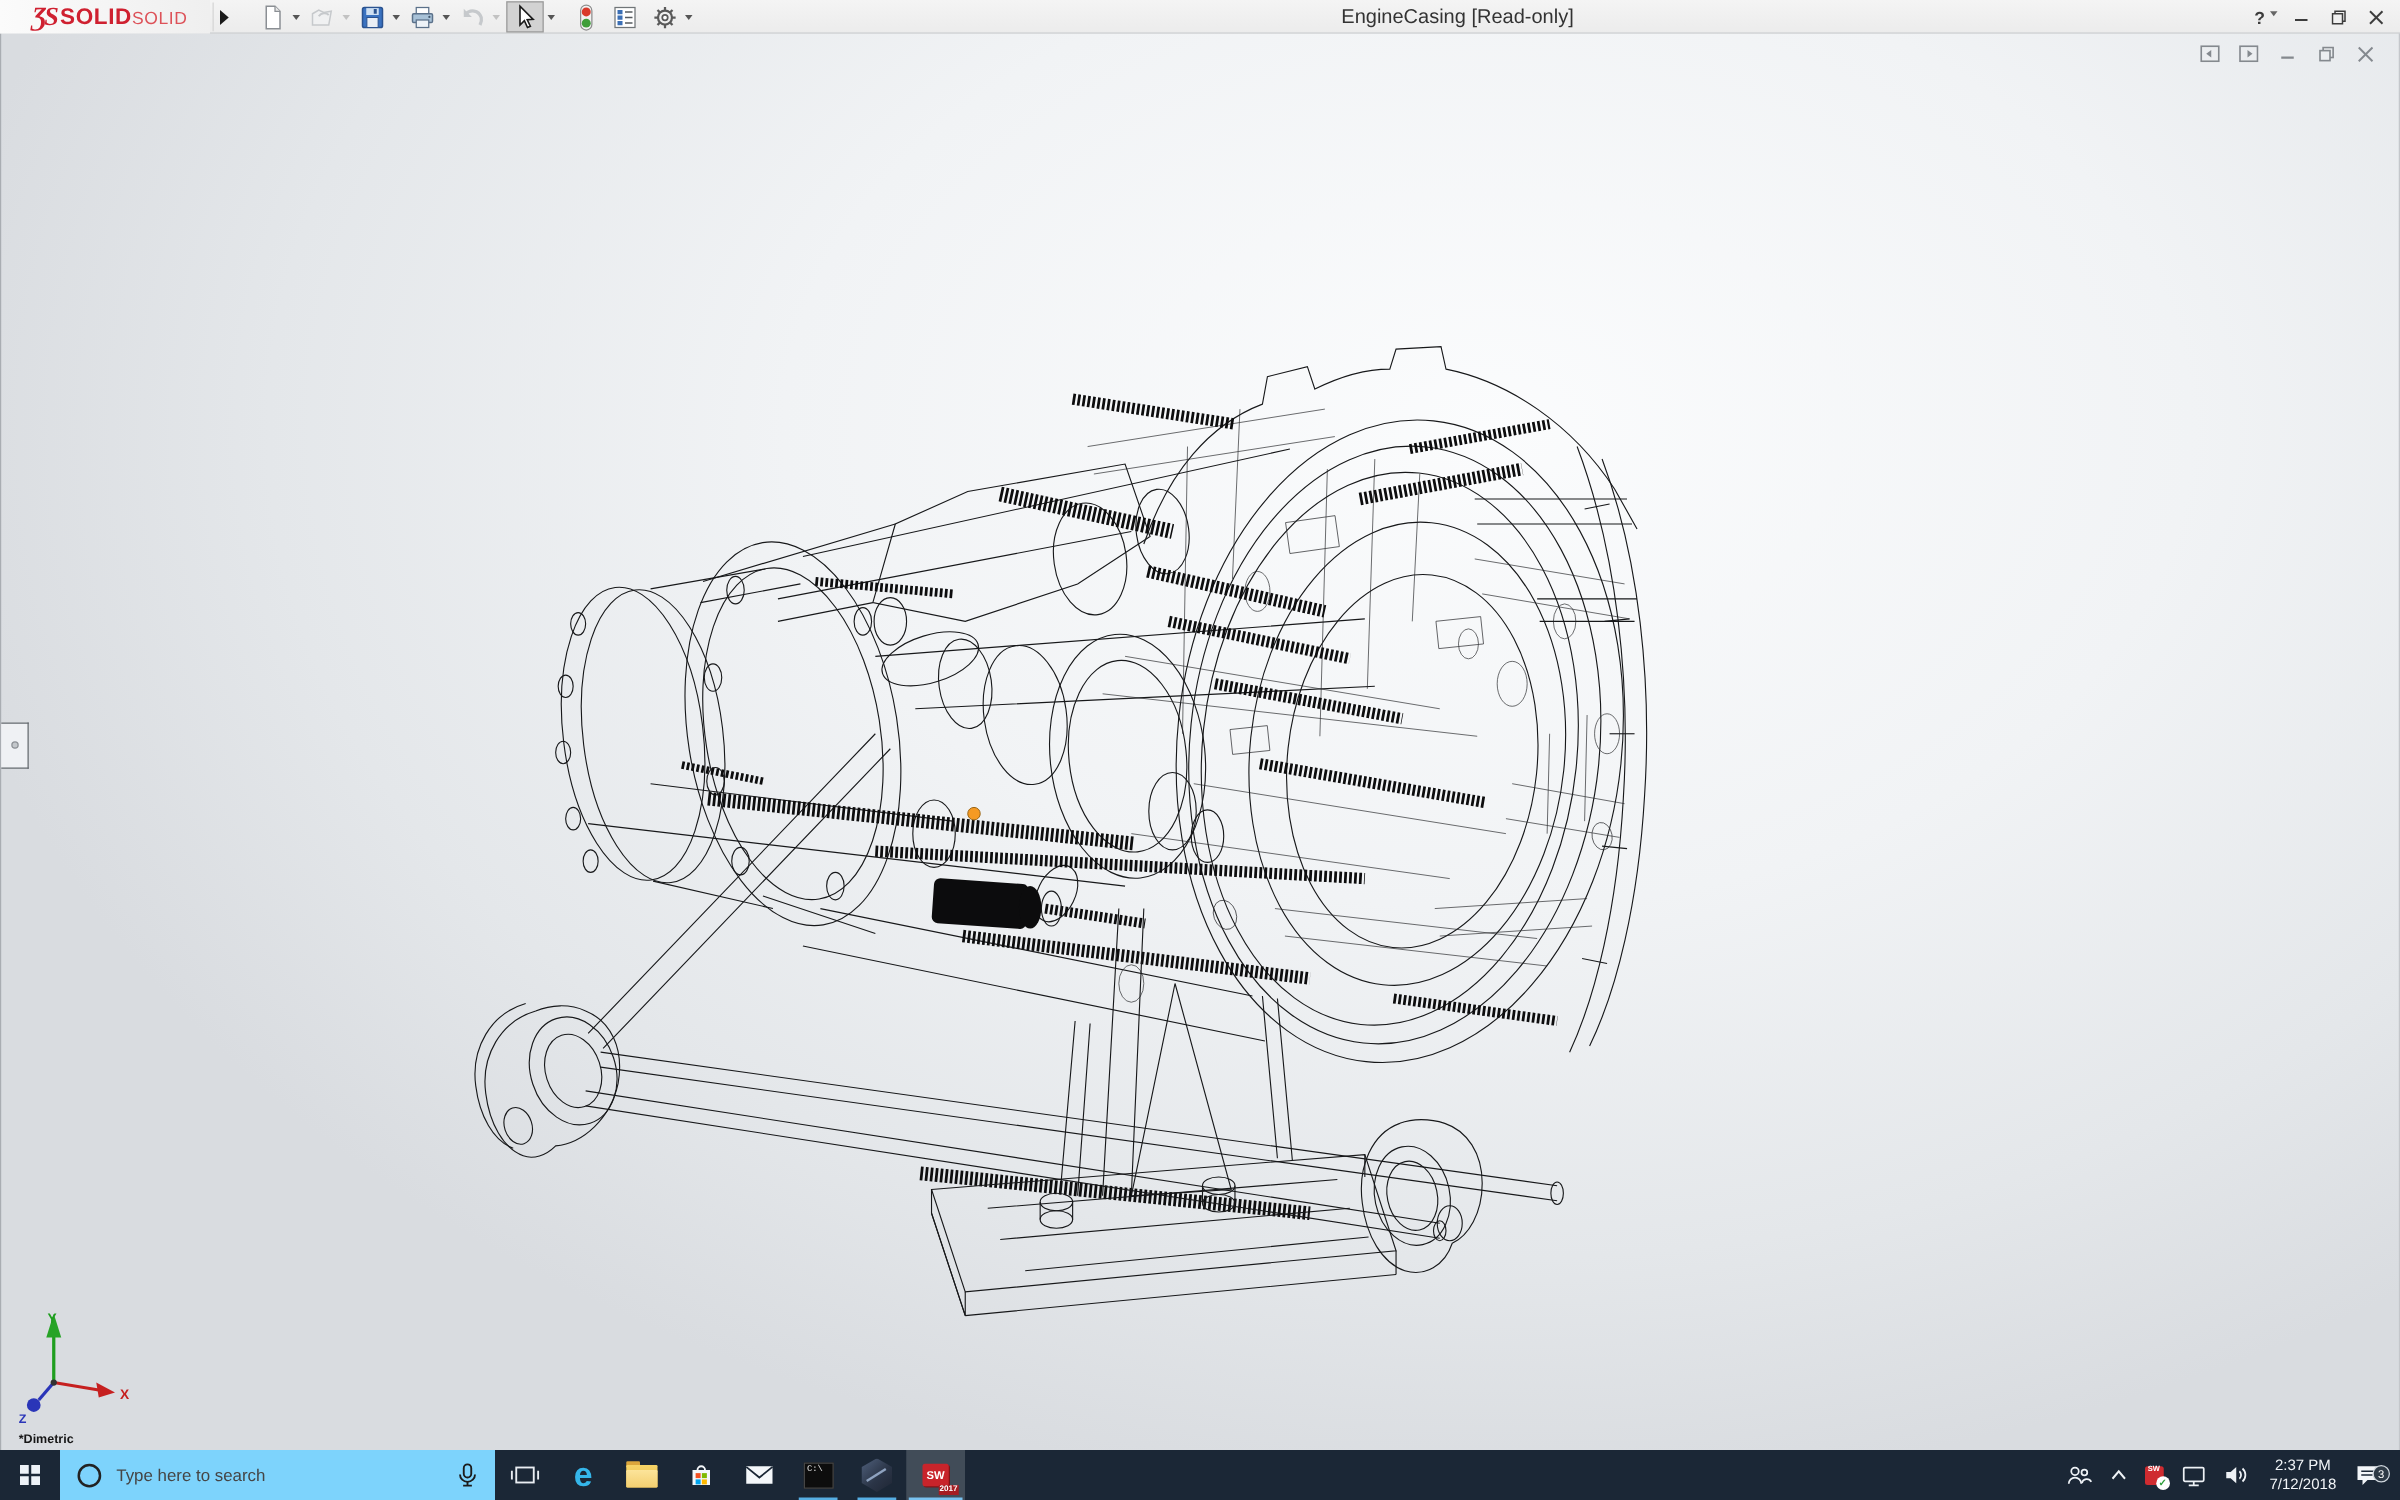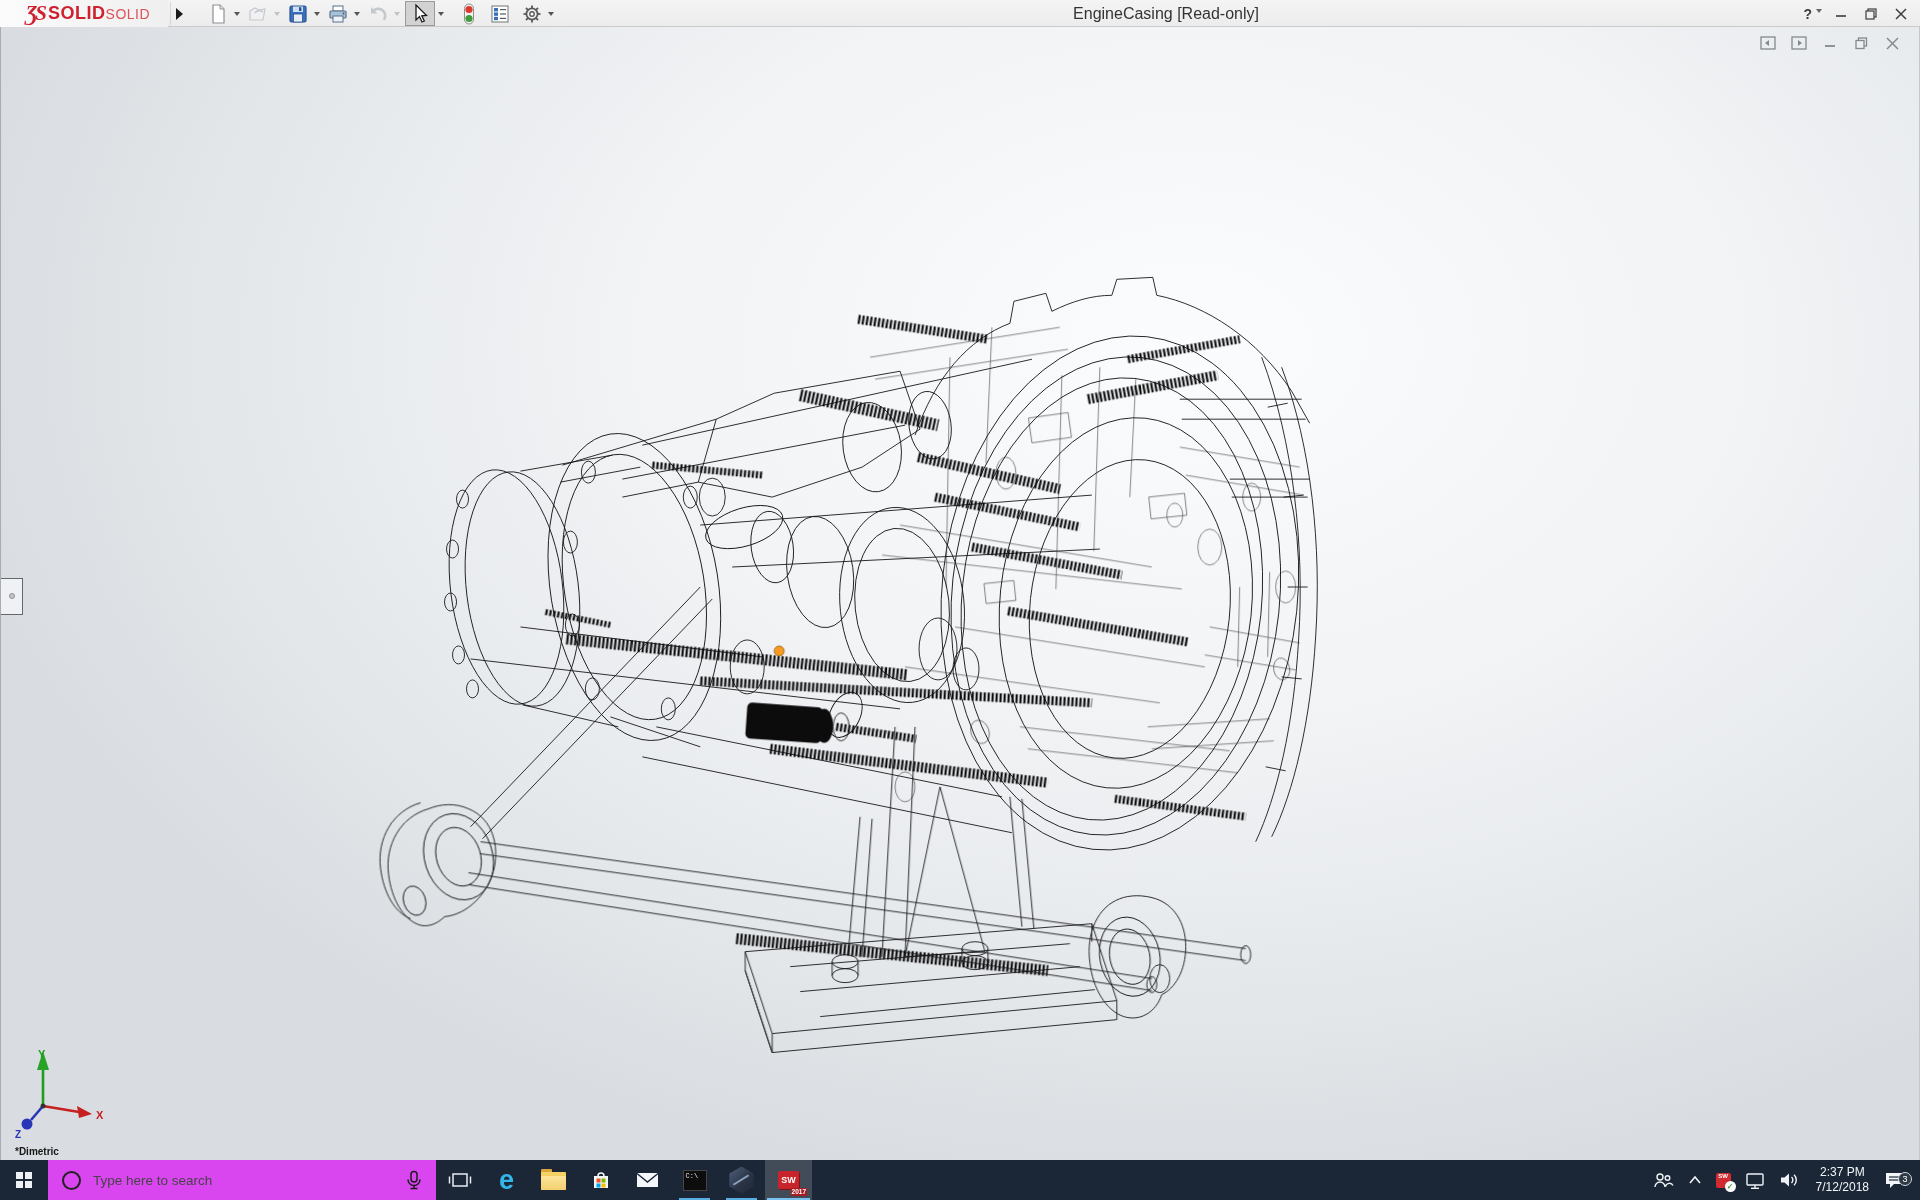--- a/index.html
+++ b/index.html
@@ -42,21 +42,21 @@
   .w  { fill:none; stroke:#17181a; stroke-width:0.9; }
   .w2 { fill:none; stroke:#26272a; stroke-width:0.6; opacity:.9; }
   .stud { fill:none; stroke:#0d0d0e; stroke-dasharray:2.2 1.8; }
   .df { fill:#0c0c0d; stroke:none; }
 
   
   .taskbar { position:relative; height:40px; background:#1b2736; display:flex; align-items:stretch; color:#eef2f6; }
   .start { width:48px; display:flex; align-items:center; justify-content:center; }
   .winlogo { display:grid; grid-template-columns:7.5px 7.5px; grid-template-rows:7.5px 7.5px; gap:1.5px; }
   .winlogo i { background:#edf2f7; }
-  .searchbox { width:388px; background:#d946ef; display:flex; align-items:center; position:relative; }
+  .searchbox { width:348px; background:#7dd3fc; display:flex; align-items:center; position:relative; }
   .cortana-ring { width:19px; height:19px; border:2.4px solid #222; border-radius:50%; margin:0 12px 0 14px; }
   .search-input { border:none; outline:none; background:transparent; font-size:13.5px; color:#3f3f3f; width:250px; font-family:"Liberation Sans",sans-serif; }
   .search-input::placeholder { color:#454545; opacity:1; }
   .mic { position:absolute; right:12px; top:10px; }
   .tile { width:47px; display:flex; align-items:center; justify-content:center; position:relative; }
   .tile.running:after { content:''; position:absolute; left:8px; right:8px; bottom:0; height:2px; background:#56aee3; }
   .tile.active { background:#414c58; }
   .tile.active:after { content:''; position:absolute; left:2px; right:2px; bottom:0; height:2px; background:#79c2f0; }
   .edge-e { font-size:27px; font-weight:bold; color:#35b6ea; line-height:1; }
   .folder { position:relative; width:25px; height:18px; margin-top:2px; }

